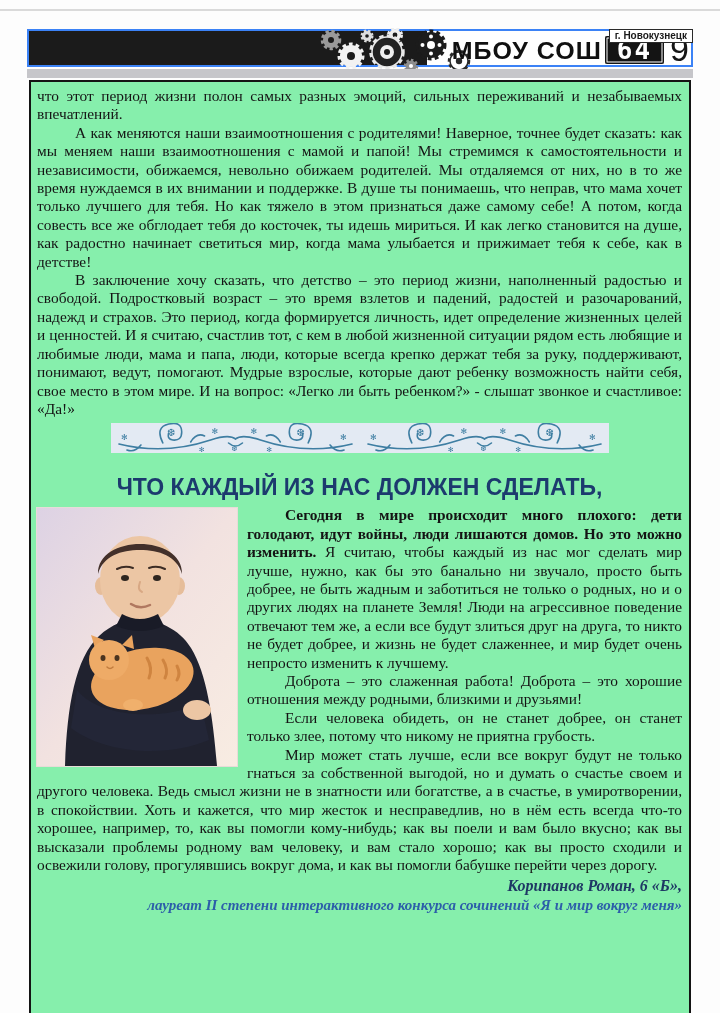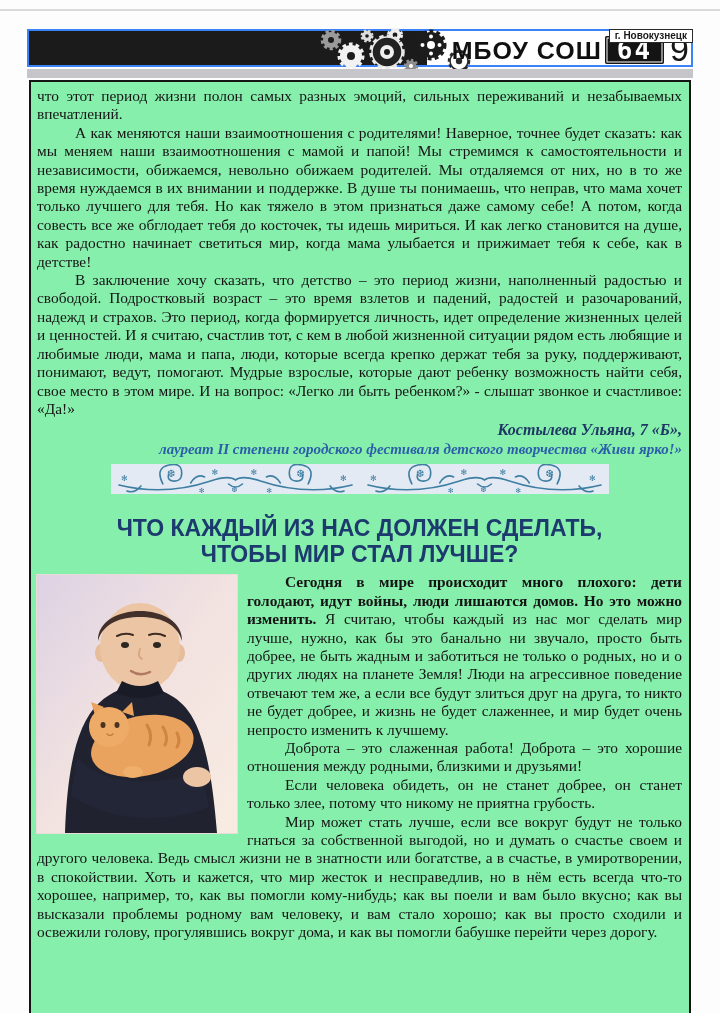--- a/index.html
+++ b/index.html
@@ -104,24 +104,20 @@
     </div>
   </header>
   <div class="gray-strip"></div>
 
   <main class="content">
 
     <article>
       <p class="body noind">что этот период жизни полон самых разных эмоций, сильных переживаний и незабываемых впечатлений.</p>
       <p class="body">А как меняются наши взаимоотношения с родителями! Наверное, точнее будет сказать: как мы меняем наши взаимоотношения с мамой и папой! Мы стремимся к самостоятельности и независимости, обижаемся, невольно обижаем родителей. Мы отдаляемся от них, но в то же время нуждаемся в их внимании и поддержке. В душе ты понимаешь, что неправ, что мама хочет только лучшего для тебя. Но как тяжело в этом признаться даже самому себе! А потом, когда совесть все же обглодает тебя до косточек, ты идешь мириться. И как легко становится на душе, как радостно начинает светиться мир, когда мама улыбается и прижимает тебя к себе, как в детстве!</p>
       <p class="body">В заключение хочу сказать, что детство – это период жизни, наполненный радостью и свободой. Подростковый возраст – это время взлетов и падений, радостей и разочарований, надежд и страхов. Это период, когда формируется личность, идет определение жизненных целей и ценностей. И я считаю, счастлив тот, с кем в любой жизненной ситуации рядом есть любящие и любимые люди, мама и папа, люди, которые всегда крепко держат тебя за руку, поддерживают, понимают, ведут, помогают. Мудрые взрослые, которые дают ребенку возможность найти себя, свое место в этом мире. И на вопрос: «Легко ли быть ребенком?» - слышат звонкое и счастливое: «Да!»</p>
-      <div class="sig">
-        <div class="sig-name">Костылева Ульяна, 7 «Б»,</div>
-        <div class="sig-credit">лауреат II степени городского фестиваля детского творчества «Живи ярко!»</div>
-      </div>
     </article>
 
     <div class="divider">
       <svg viewBox="0 0 500 30" aria-hidden="true">
         <g id="flo" stroke="#3e7ea2" stroke-width="1.6" fill="none" stroke-linecap="round">
           <path d="M8,21 C40,29 70,27 100,17 C112,13 120,12 125,16"></path>
           <path d="M242,21 C210,29 180,27 150,17 C138,13 130,12 125,16"></path>
           <path d="M118,20 q7,6 14,0"></path>
           <path d="M52,20 q-8,-16 6,-19 q13,-3 13,8 q0,9 -9,8 q-6,-1 -4,-7"></path>
           <path d="M198,20 q8,-16 -6,-19 q-13,-3 -13,8 q0,9 9,8 q6,-1 4,-7"></path>
@@ -141,21 +137,20 @@
             <text x="121" y="28" font-size="7">❆</text>
           </g>
         </g>
         <use href="#flo" x="250"></use>
       </svg>
     </div>
 
     <article class="clearfix">
       <h1 class="title">
         <span>ЧТО КАЖДЫЙ ИЗ НАС ДОЛЖЕН СДЕЛАТЬ,</span><br>
-        <span>ЧТОБЫ МИР СТАЛ ЛУЧШЕ?</span>
       </h1>
 
       <figure class="photo">
         <svg viewBox="0 0 200 258" aria-hidden="true">
           <defs>
             <linearGradient id="bgpink" x1="0" y1="0" x2="1" y2="1">
               <stop offset="0" stop-color="#ddd2e4"></stop>
               <stop offset="0.5" stop-color="#f2e2e0"></stop>
               <stop offset="1" stop-color="#f8ece2"></stop>
             </linearGradient>
@@ -202,16 +197,20 @@
           <ellipse cx="160" cy="202" rx="14" ry="10" fill="#ecc6a4"></ellipse>
 
           <ellipse cx="96" cy="197" rx="10" ry="6" fill="#f0b06c"></ellipse>
         </svg>
       </figure>
 
       <p class="body"><b>Сегодня в мире происходит много плохого: дети голодают, идут войны, люди лишаются домов. Но это можно изменить.</b><span> Я считаю, чтобы каждый из нас мог сделать мир лучше, нужно, как бы это банально ни звучало, просто быть добрее, не быть жадным и заботиться не только о родных, но и о других людях на планете Земля! Люди на агрессивное поведение отвечают тем же, а если все будут злиться друг на друга, то никто не будет добрее, и жизнь не будет слаженнее, и мир будет очень непросто изменить к лучшему.</span></p>
       <p class="body">Доброта – это слаженная работа! Доброта – это хорошие отношения между родными, близкими и друзьями!</p>
       <p class="body">Если человека обидеть, он не станет добрее, он станет только злее, потому что никому не приятна грубость.</p>
       <p class="body">Мир может стать лучше, если все вокруг будут не только гнаться за собственной выгодой, но и думать о счастье своем и другого человека. Ведь смысл жизни не в знатности или богатстве, а в счастье, в умиротворении, в спокойствии. Хоть и кажется, что мир жесток и несправедлив, но в нём есть всегда что-то хорошее, например, то, как вы помогли кому-нибудь; как вы поели и вам было вкусно; как вы высказали проблемы родному вам человеку, и вам стало хорошо; как вы просто сходили и освежили голову, прогулявшись вокруг дома, и как вы помогли бабушке перейти через дорогу.</p>
+      <div class="sig">
+        <div class="sig-name">Корипанов Роман, 6 «Б»,</div>
+        <div class="sig-credit">лауреат II степени интерактивного конкурса сочинений «Я и мир вокруг меня»</div>
+      </div>
     </article>
 
   </main>
 </div>
 
 </body></html>

